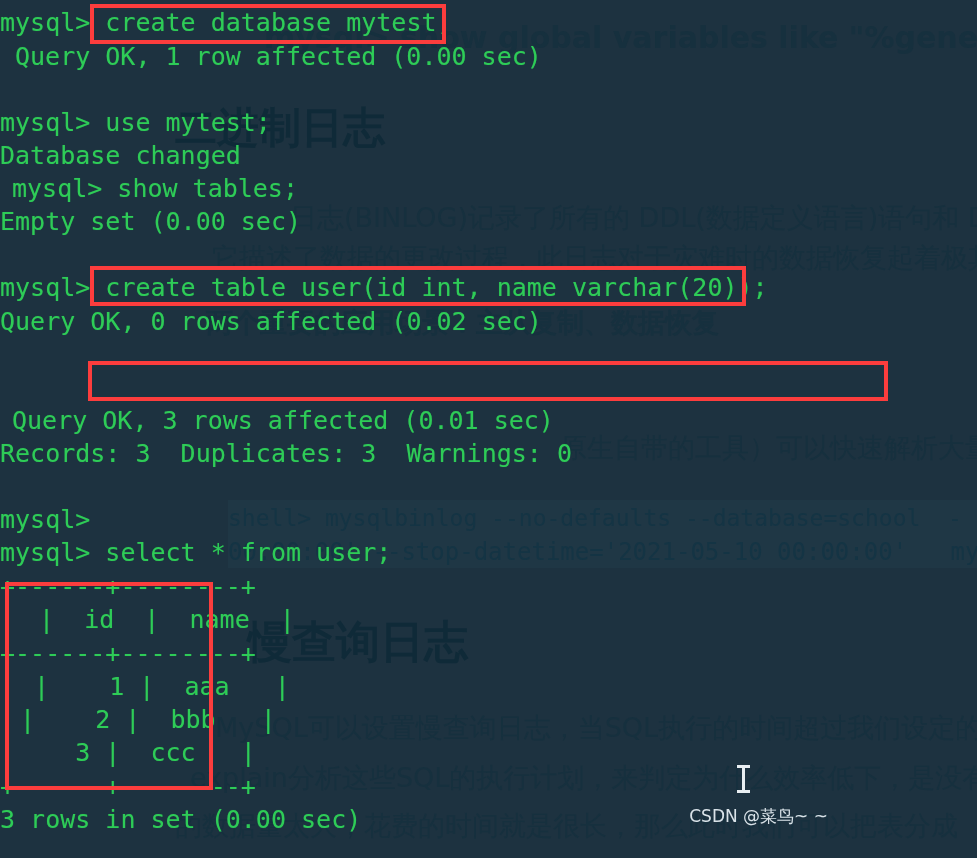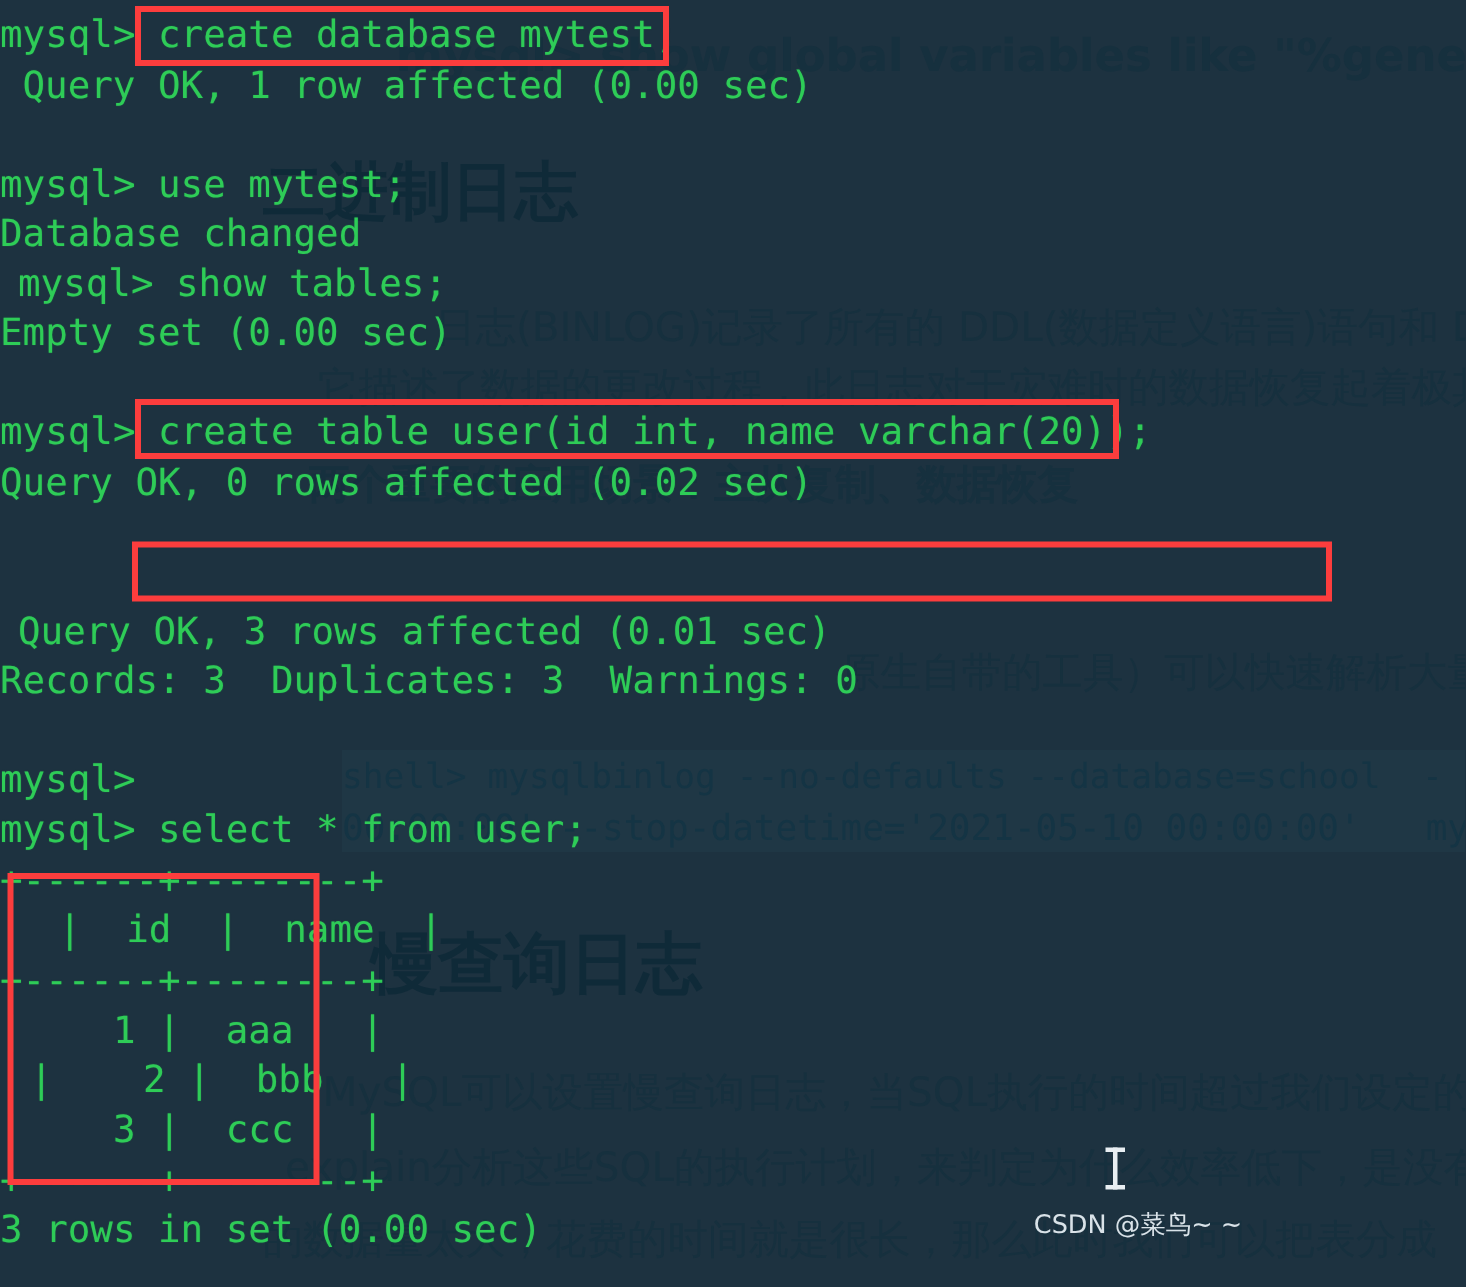--- a/index.html
+++ b/index.html
@@ -132,21 +132,21 @@
       <div class="term-line" style="left: 0px; top: 205px;">Empty set (0.00 sec)</div>
       <div class="term-line" style="left: 0px; top: 271px;">mysql&gt; create table user(id int, name varchar(20));</div>
       <div class="term-line" style="left: 0px; top: 305px;">Query OK, 0 rows affected (0.02 sec)</div>
       <div class="term-line" style="left: 0px; top: 404px; padding-left: 12px;">Query OK, 3 rows affected (0.01 sec)</div>
       <div class="term-line" style="left: 0px; top: 437px;">Records: 3  Duplicates: 3  Warnings: 0</div>
       <div class="term-line" style="left: 0px; top: 503px;">mysql&gt;</div>
       <div class="term-line" style="left: 0px; top: 536px;">mysql&gt; select * from user;</div>
       <div class="term-line" style="left: 0px; top: 570px;">+------+--------+</div>
       <div class="term-line" style="left: 0px; top: 603px; padding-left: 39px;">|  id  |  name  |</div>
       <div class="term-line" style="left: 0px; top: 637px;">+------+--------+</div>
-      <div class="term-line" style="left: 0px; top: 670px;">|    1 |  aaa   |</div>
+      <div class="term-line" style="left: 0px; top: 670px; padding-left: 34px;">|    1 |  aaa   |</div>
       <div class="term-line" style="left: 0px; top: 703px; margin-left: 20px;">|    2 |  bbb   |</div>
       <div class="term-line" style="left: 0px; top: 736px;">|    3 |  ccc   |</div>
       <div class="term-line" style="left: 0px; top: 770px;">+------+--------+</div>
       <div class="term-line" style="left: 0px; top: 803px;">3 rows in set (0.00 sec)</div>
     </div>
 
   <div id="annot-layer">
       <div class="redbox" style="left: 90px; top: 4px; width: 356px; height: 40px; border-color: rgb(252, 61, 61);"></div>
       <div class="redbox" style="left: 90px; top: 266px; width: 656px; height: 40px; border-color: rgb(252, 61, 61);"></div>
       <div class="redbox" style="left: 88px; top: 361px; width: 800px; height: 40px; border-color: rgb(252, 61, 61);"></div>

